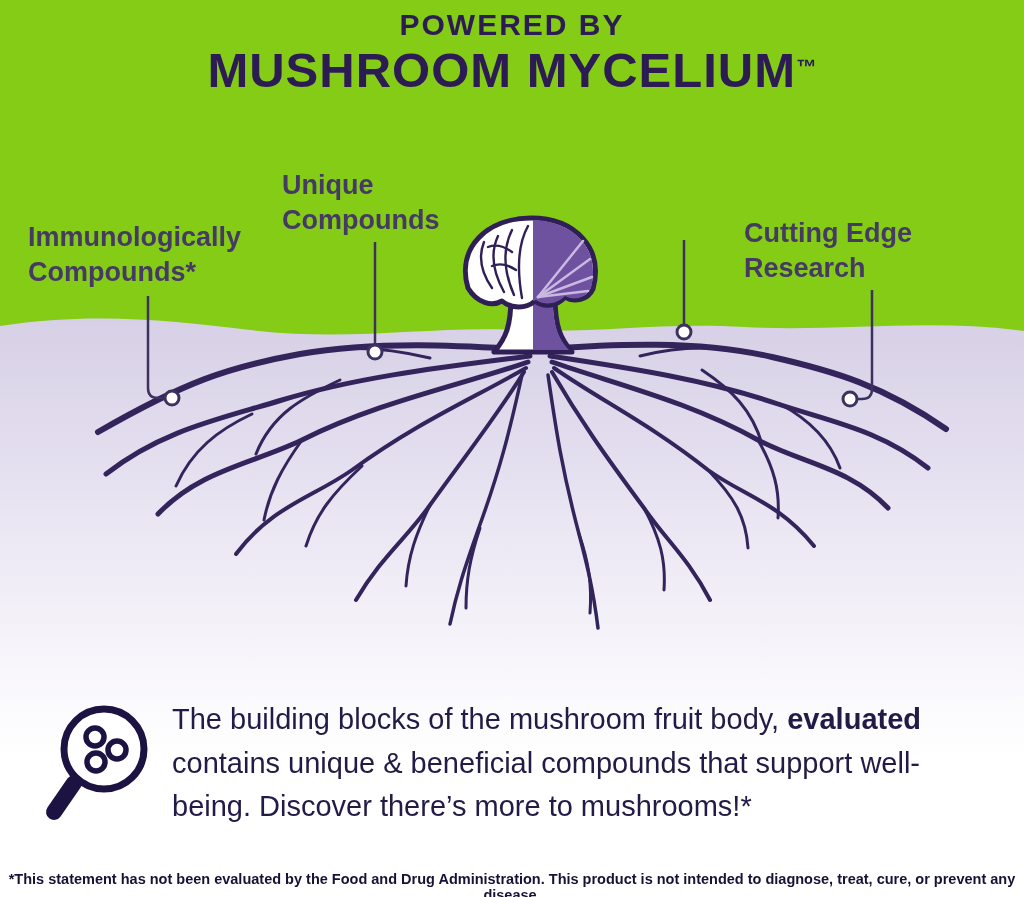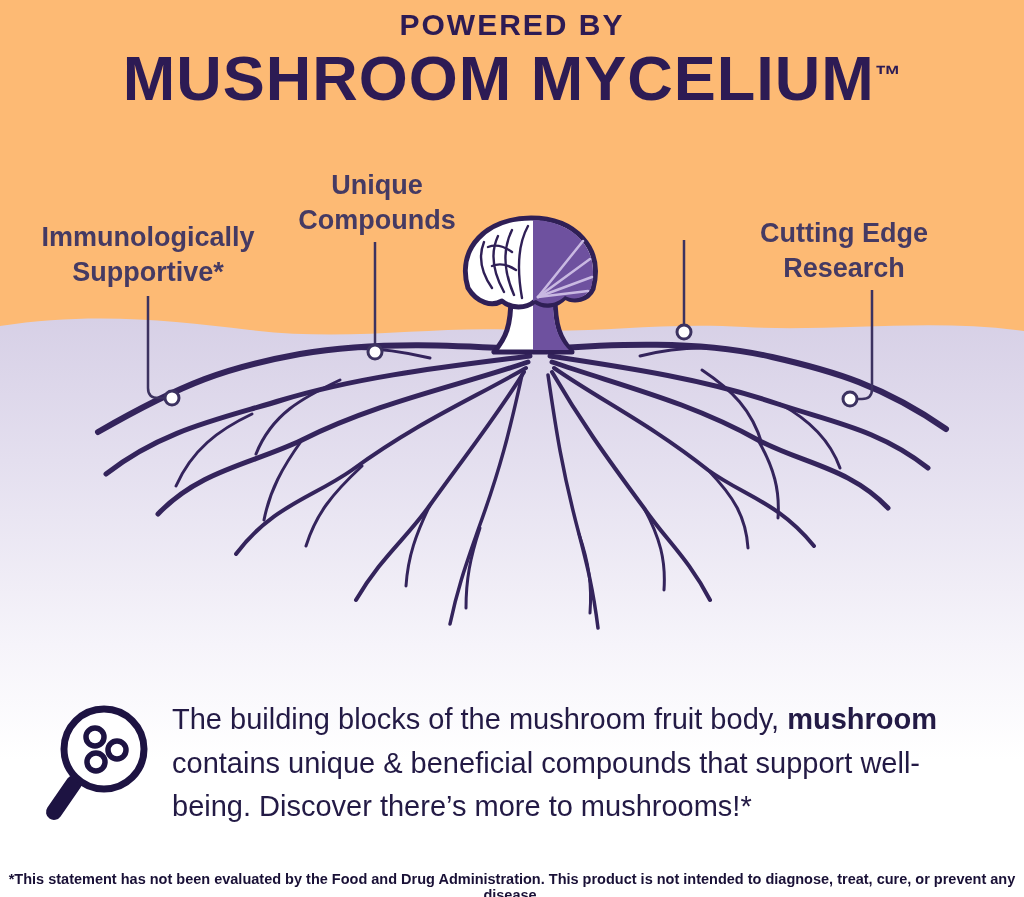--- a/index.html
+++ b/index.html
@@ -1,32 +1,32 @@
 <!DOCTYPE html>
 <html><head>
 <meta charset="utf-8">
 <style>
   html,body{margin:0;padding:0;background:#ffffff;}
   .stage{
-    position:relative;width:1024px;height:897px;background:#fdba74;
+    position:relative;width:1024px;height:897px;background:#84cc16;
     overflow:hidden;font-family:"Liberation Sans",sans-serif;color:#2d1b54;
   }
   .scene{position:absolute;left:0;top:0;width:1024px;height:897px;}
   .txt{position:absolute;z-index:2;}
   .kicker{
     left:0;top:8px;width:1024px;text-align:center;
     font-size:30px;font-weight:bold;letter-spacing:2px;color:#2d1b54;
   }
   .title-row{
     left:0;top:42px;width:1024px;text-align:center;color:#2d1b54;
-    font-size:63px;font-weight:bold;letter-spacing:1px;white-space:nowrap;
+    font-size:49px;font-weight:bold;letter-spacing:1px;white-space:nowrap;
   }
   .tm{font-size:0.42em;vertical-align:0.62em;letter-spacing:0;}
   .callout{
-    text-align:center;font-size:27px;font-weight:bold;line-height:1.3;
+    text-align:left;font-size:27px;font-weight:bold;line-height:1.3;
     color:#453a63;
   }
   .co1{left:28px;top:220px;width:240px;}
   .co2{left:282px;top:168px;width:190px;}
   .co3{left:594px;top:168px;width:180px;}
   .co4{left:744px;top:216px;width:200px;}
   .desc{
     left:172px;top:698px;width:818px;
     font-size:29px;line-height:1.5;color:#231a45;font-weight:normal;
   }
@@ -121,21 +121,21 @@
         <circle cx="95" cy="737" r="9"></circle>
         <circle cx="117" cy="750" r="9"></circle>
         <circle cx="96" cy="762" r="9"></circle>
       </g>
     </g>
   </svg>
 
   <div class="txt kicker">POWERED BY</div>
   <div class="txt title-row"><span>MUSHROOM MYCELIUM</span><span class="tm">™</span></div>
 
-  <div class="txt callout co1">Immunologically Supportive*</div>
+  <div class="txt callout co1">Immunologically Compounds*</div>
   <div class="txt callout co2">Unique Compounds</div>
   <div class="txt callout co4">Cutting Edge Research</div>
 
-  <div class="txt desc"><span>The building blocks of the mushroom fruit body, </span><b>mushroom</b><span> contains unique &amp; beneficial compounds that support well-being. Discover there’s more to mushrooms!*</span></div>
+  <div class="txt desc"><span>The building blocks of the mushroom fruit body, </span><b>evaluated</b><span> contains unique &amp; beneficial compounds that support well-being. Discover there’s more to mushrooms!*</span></div>
 
   <div class="txt disclaimer">*This statement has not been evaluated by the Food and Drug Administration. This product is not intended to diagnose, treat, cure, or prevent any disease.</div>
 
 </div>
 
 </body></html>

